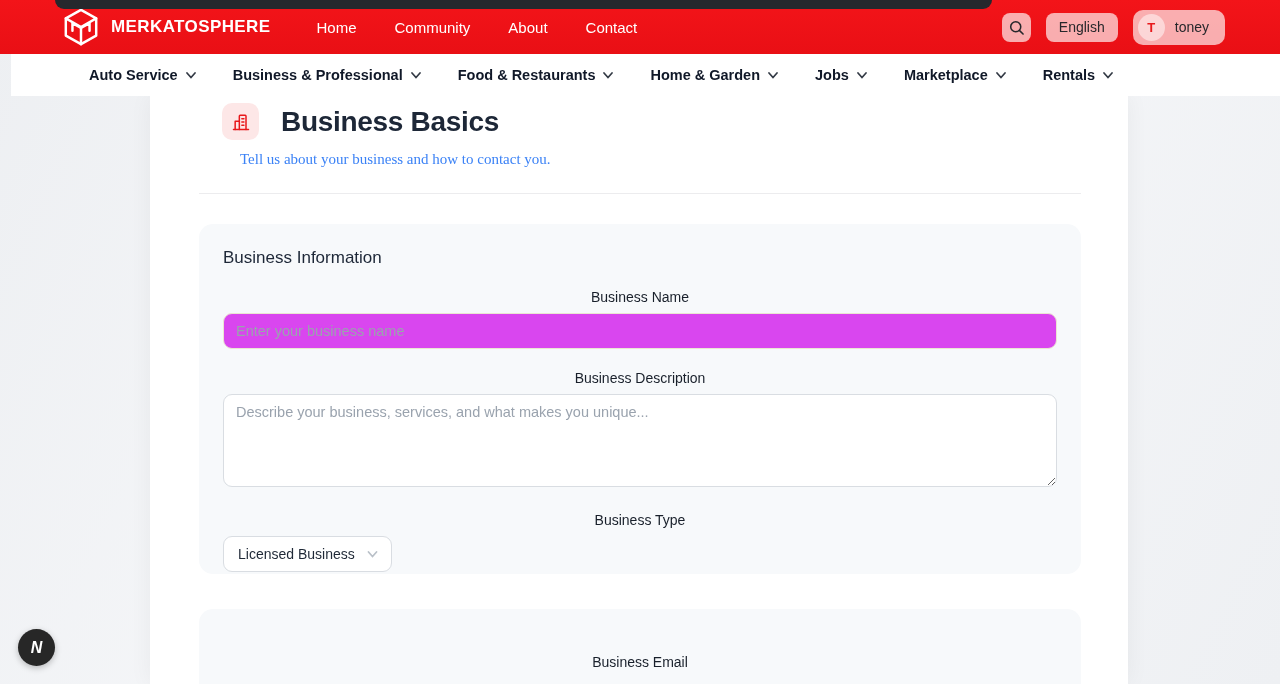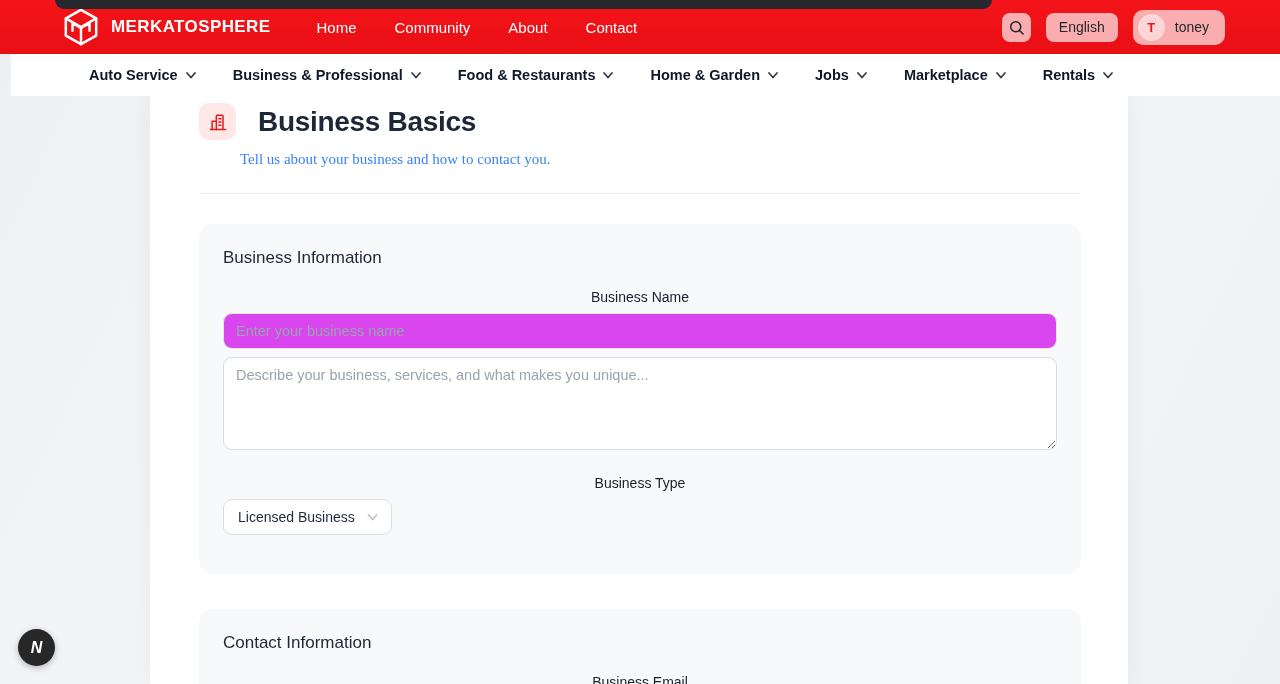--- a/index.html
+++ b/index.html
@@ -53,21 +53,21 @@
   }
   .cat-item { display:flex; align-items:center; gap:8px; cursor:pointer; }
   .cat-item span { font-size:14.5px; font-weight:700; color:#101828; }
   .chev { width:10px; height:7px; display:block; }
 
   
   .content-col {
     position:absolute; top:96px; left:150px; width:978px; bottom:0;
     background:#ffffff; box-shadow:0 0 22px rgba(15,23,42,.05);
   }
-  .page-head { display:flex; align-items:center; gap:22px; padding:7px 0 0 49px;text-align:center; }
+  .page-head { display:flex; align-items:center; gap:22px; padding:7px 0 0 72px;text-align:center; }
   .page-icon {
     width:37px; height:37px; border-radius:10px; background:#fde7e7;
     display:flex; align-items:center; justify-content:center; flex:none;
   }
   .page-title { font-size:28px; font-weight:800; color:#1d2737; letter-spacing:-.3px; }
   .page-sub { margin:11px 0 0 90px; font-size:15px; color:#3b82f6;font-family:Liberation Serif, serif; }
   .divider { margin:25px 47px 0 49px; border-top:1px solid #ececee; }
 
   .card {
     margin:30px 47px 0 49px; background:#f7f9fb; border-radius:14px; padding:24px;
@@ -197,30 +197,30 @@
   </div>
   <p class="page-sub">Tell us about your business and how to contact you.</p>
   <div class="divider"></div>
 
   <section class="card card-1">
     <h2 class="card-title">Business Information</h2>
 
     <div class="field-label">Business Name</div>
     <input class="text-input" type="text" placeholder="Enter your business name" style="">
 
+    <div class="field-label">Business Description</div>
     <textarea class="text-area" placeholder="Describe your business, services, and what makes you unique..." style=""></textarea>
 
     <div class="field-label">Business Type</div>
     <div class="select-box">
       <span>Licensed Business</span>
       <svg class="chev" viewBox="0 0 10 7" fill="none" stroke="#b9c0c8" stroke-width="1.7" stroke-linecap="round">
           <path d="M1 1 L5 5.5 L9 1"></path>
         </svg>
     </div>
   </section>
 
   <section class="card card-2">
-    <h2 class="card-title">Contact Information</h2>
     <div class="field-label">Business Email</div>
   </section>
 </main>
 
 <div class="dev-badge">N</div>
 
 </body></html>

